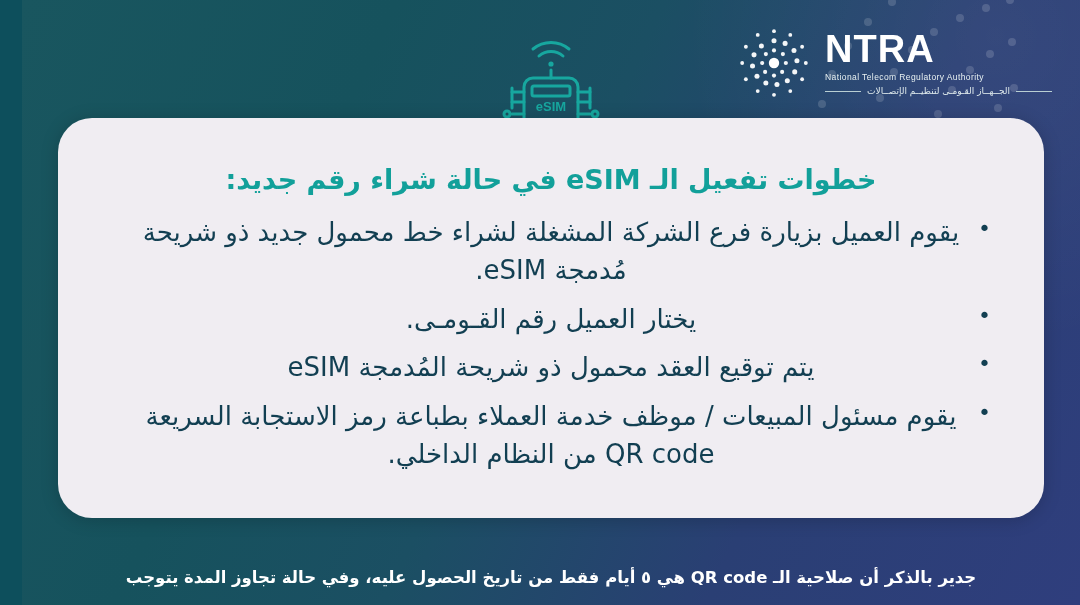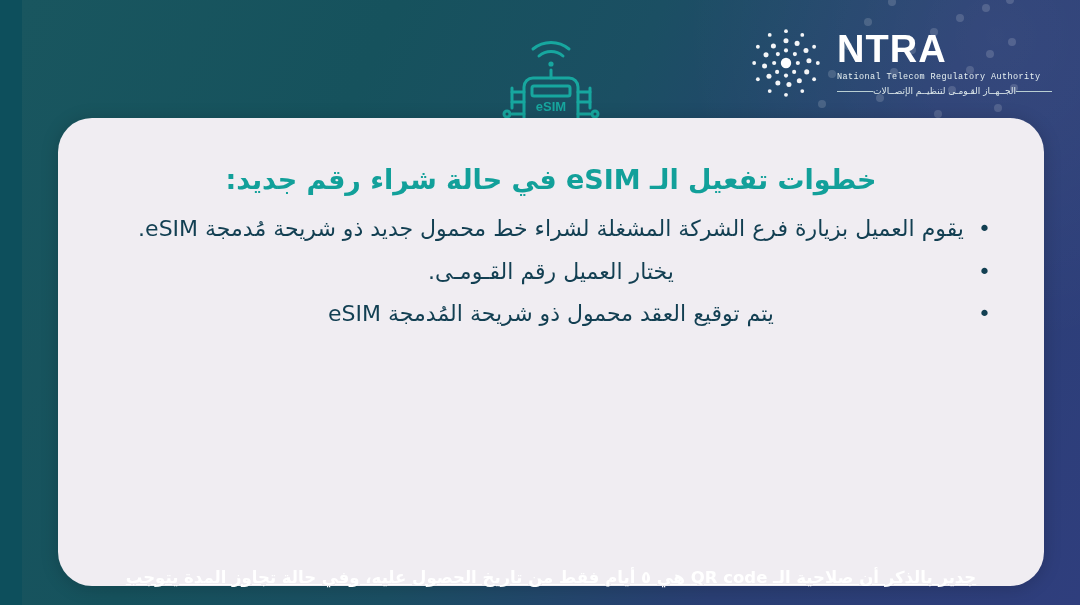--- a/index.html
+++ b/index.html
@@ -28,70 +28,69 @@
     position:absolute; top:26px; right:28px;
     display:flex; flex-direction:row-reverse; align-items:center; gap:14px;
   }
   .logo-mark { width:74px; height:74px; flex:0 0 auto; }
   .logo-text { direction:ltr; text-align:left; color:#fff; }
   .logo-title {
     font-family:"Liberation Sans", sans-serif;
     font-weight:bold; font-size:38px; letter-spacing:1px; line-height:1;
   }
   .logo-sub {
-    font-family:Liberation Mono, monospace;
+    font-family:Liberation Sans, sans-serif;
     font-size:8.5px; letter-spacing:.4px; margin-top:4px; color:#e8f1f2;
   }
   .logo-ar {
     font-size:9px; margin-top:4px; color:#dfeaec; letter-spacing:1px;
-    display:flex; align-items:center; justify-content:flex-start;
+    display:flex; align-items:center; gap:6px; justify-content:flex-start;
   }
   .logo-ar .rule { display:inline-block; height:1px; background:#b9cfd3; flex:1 1 auto; min-width:36px; }
 
   
   .esim-icon {
     position:absolute; top:40px; left:0; right:0; margin:auto;
     width:150px; height:120px;
   }
 
   
   .card {
-    position:absolute; left:36px; right:36px; top:118px; height:468px;
+    position:absolute; left:36px; right:36px; top:118px; height:400px;
     background:#f0edf2;
     border-radius:34px;
     padding:46px 40px 24px 40px;
     box-shadow:0 2px 18px rgba(0,0,0,.18);
   }
   .card-title {
     color:#12a09a;
     font-size:27px; font-weight:bold; text-align:center;
     margin-bottom:18px; letter-spacing:0;
   }
   ul.steps { list-style:none; }
   ul.steps li {
     position:relative;
     color:#123f52;
-    font-size:22px;
+    font-size:26px;
     line-height:1.48;
     text-align:center;
     margin:0 auto 10px auto;
     padding:0 26px;
     max-width:880px;
   }
   ul.steps li::before {
     content:"•";
     position:absolute; right:0; top:0;
     font-size:22px; color:#123f52;
   }
   
   .footer {
     position:absolute; left:40px; right:40px; bottom:14px;
     color:#ffffff; text-align:center; font-size:16.5px; line-height:1.6;
     font-weight:bold;
-    text-decoration:underline;
   }
 </style>
 </head>
 <body>
 
 <div class="poster">
 
   <svg class="dots" viewBox="0 0 340 260">
     <g fill="#ffffff" opacity="0.28">
       <circle cx="300" cy="10" r="4"></circle>
@@ -201,20 +200,21 @@
     </g>
     <text x="75" y="71" text-anchor="middle" font-family="Liberation Sans, sans-serif" font-size="13" font-weight="bold" fill="#17a79f">eSIM</text>
   </svg>
 
   <div class="card">
     <div class="card-title">خطوات تفعيل الـ eSIM في حالة شراء رقم جديد:</div>
     <ul class="steps">
       <li>يقوم العميل بزيارة فرع الشركة المشغلة لشراء خط محمول جديد ذو شريحة مُدمجة eSIM.</li>
       <li>يختار العميل رقم القـومـى.</li>
       <li>يتم توقيع العقد محمول ذو شريحة المُدمجة eSIM</li>
+      <li>يقوم مسئول المبيعات / موظف خدمة العملاء بطباعة رمز الاستجابة السريعة QR code من النظام الداخلي.</li>
     </ul>
   </div>
 
   <div class="footer">
     <div>جدير بالذكر أن صلاحية الـ QR code هي ٥ أيام فقط من تاريخ الحصول عليه، وفي حالة تجاوز المدة يتوجب</div>
   </div>
 
 </div>
 
 </body></html>

